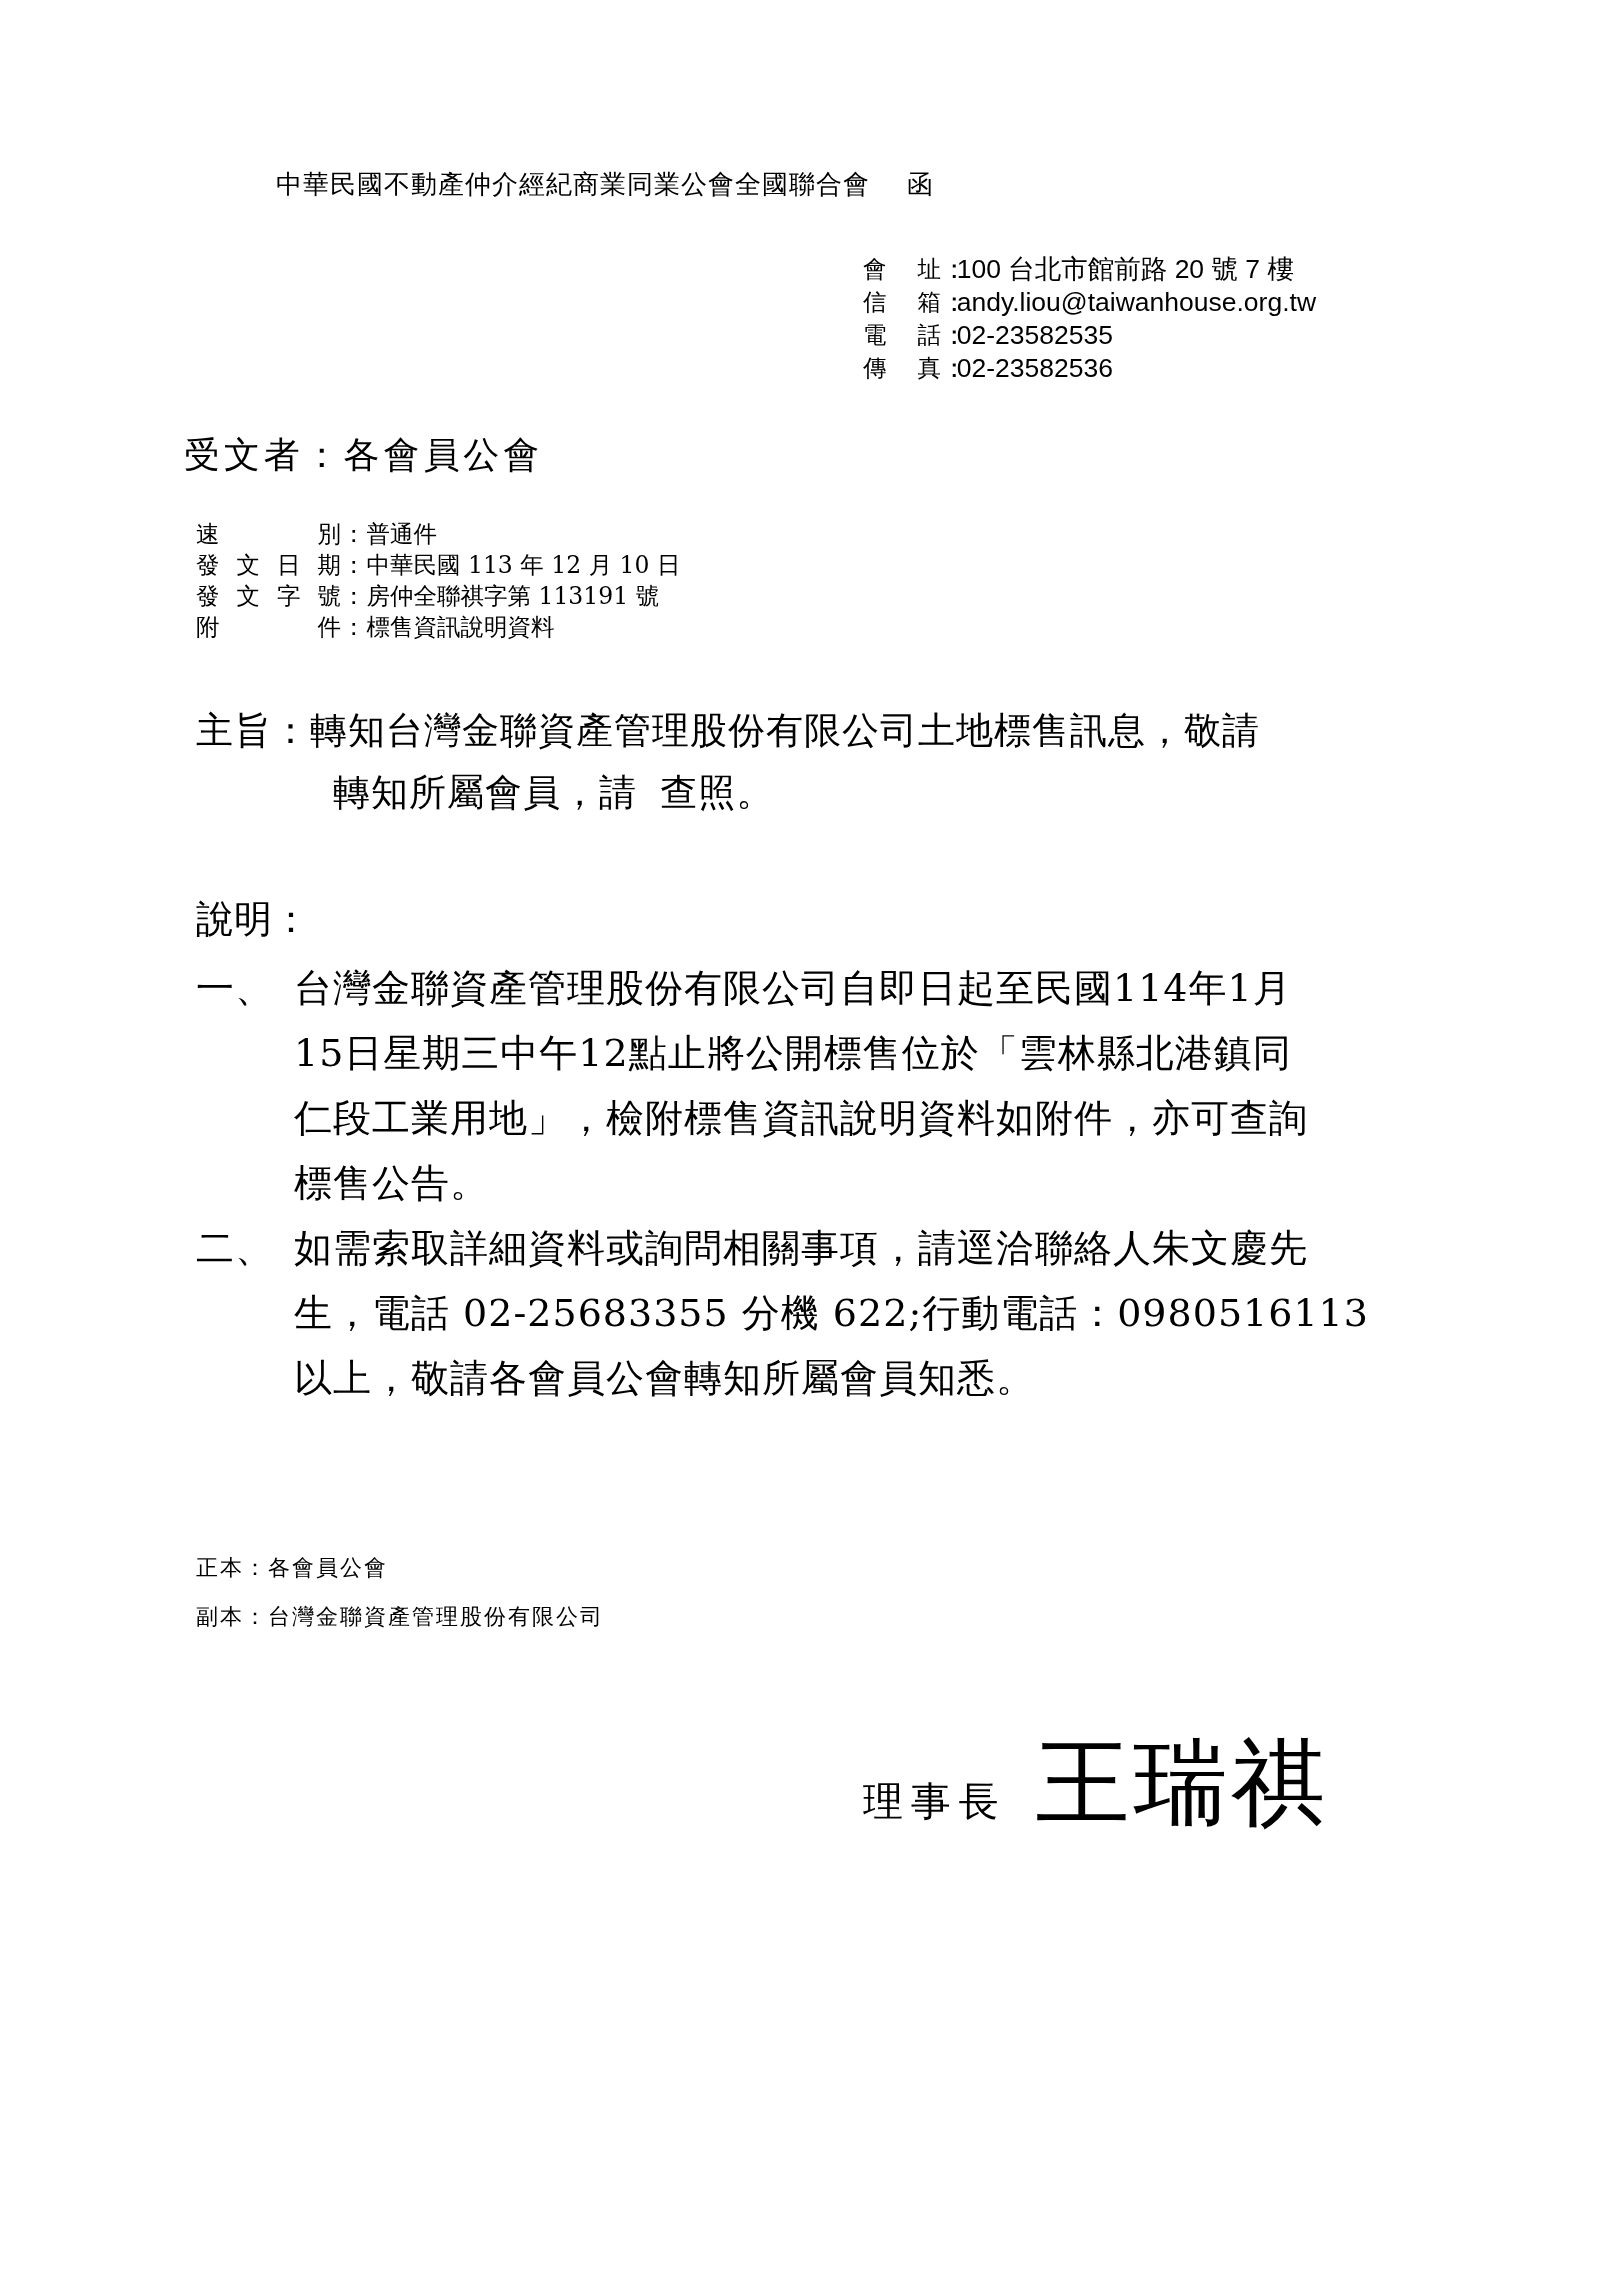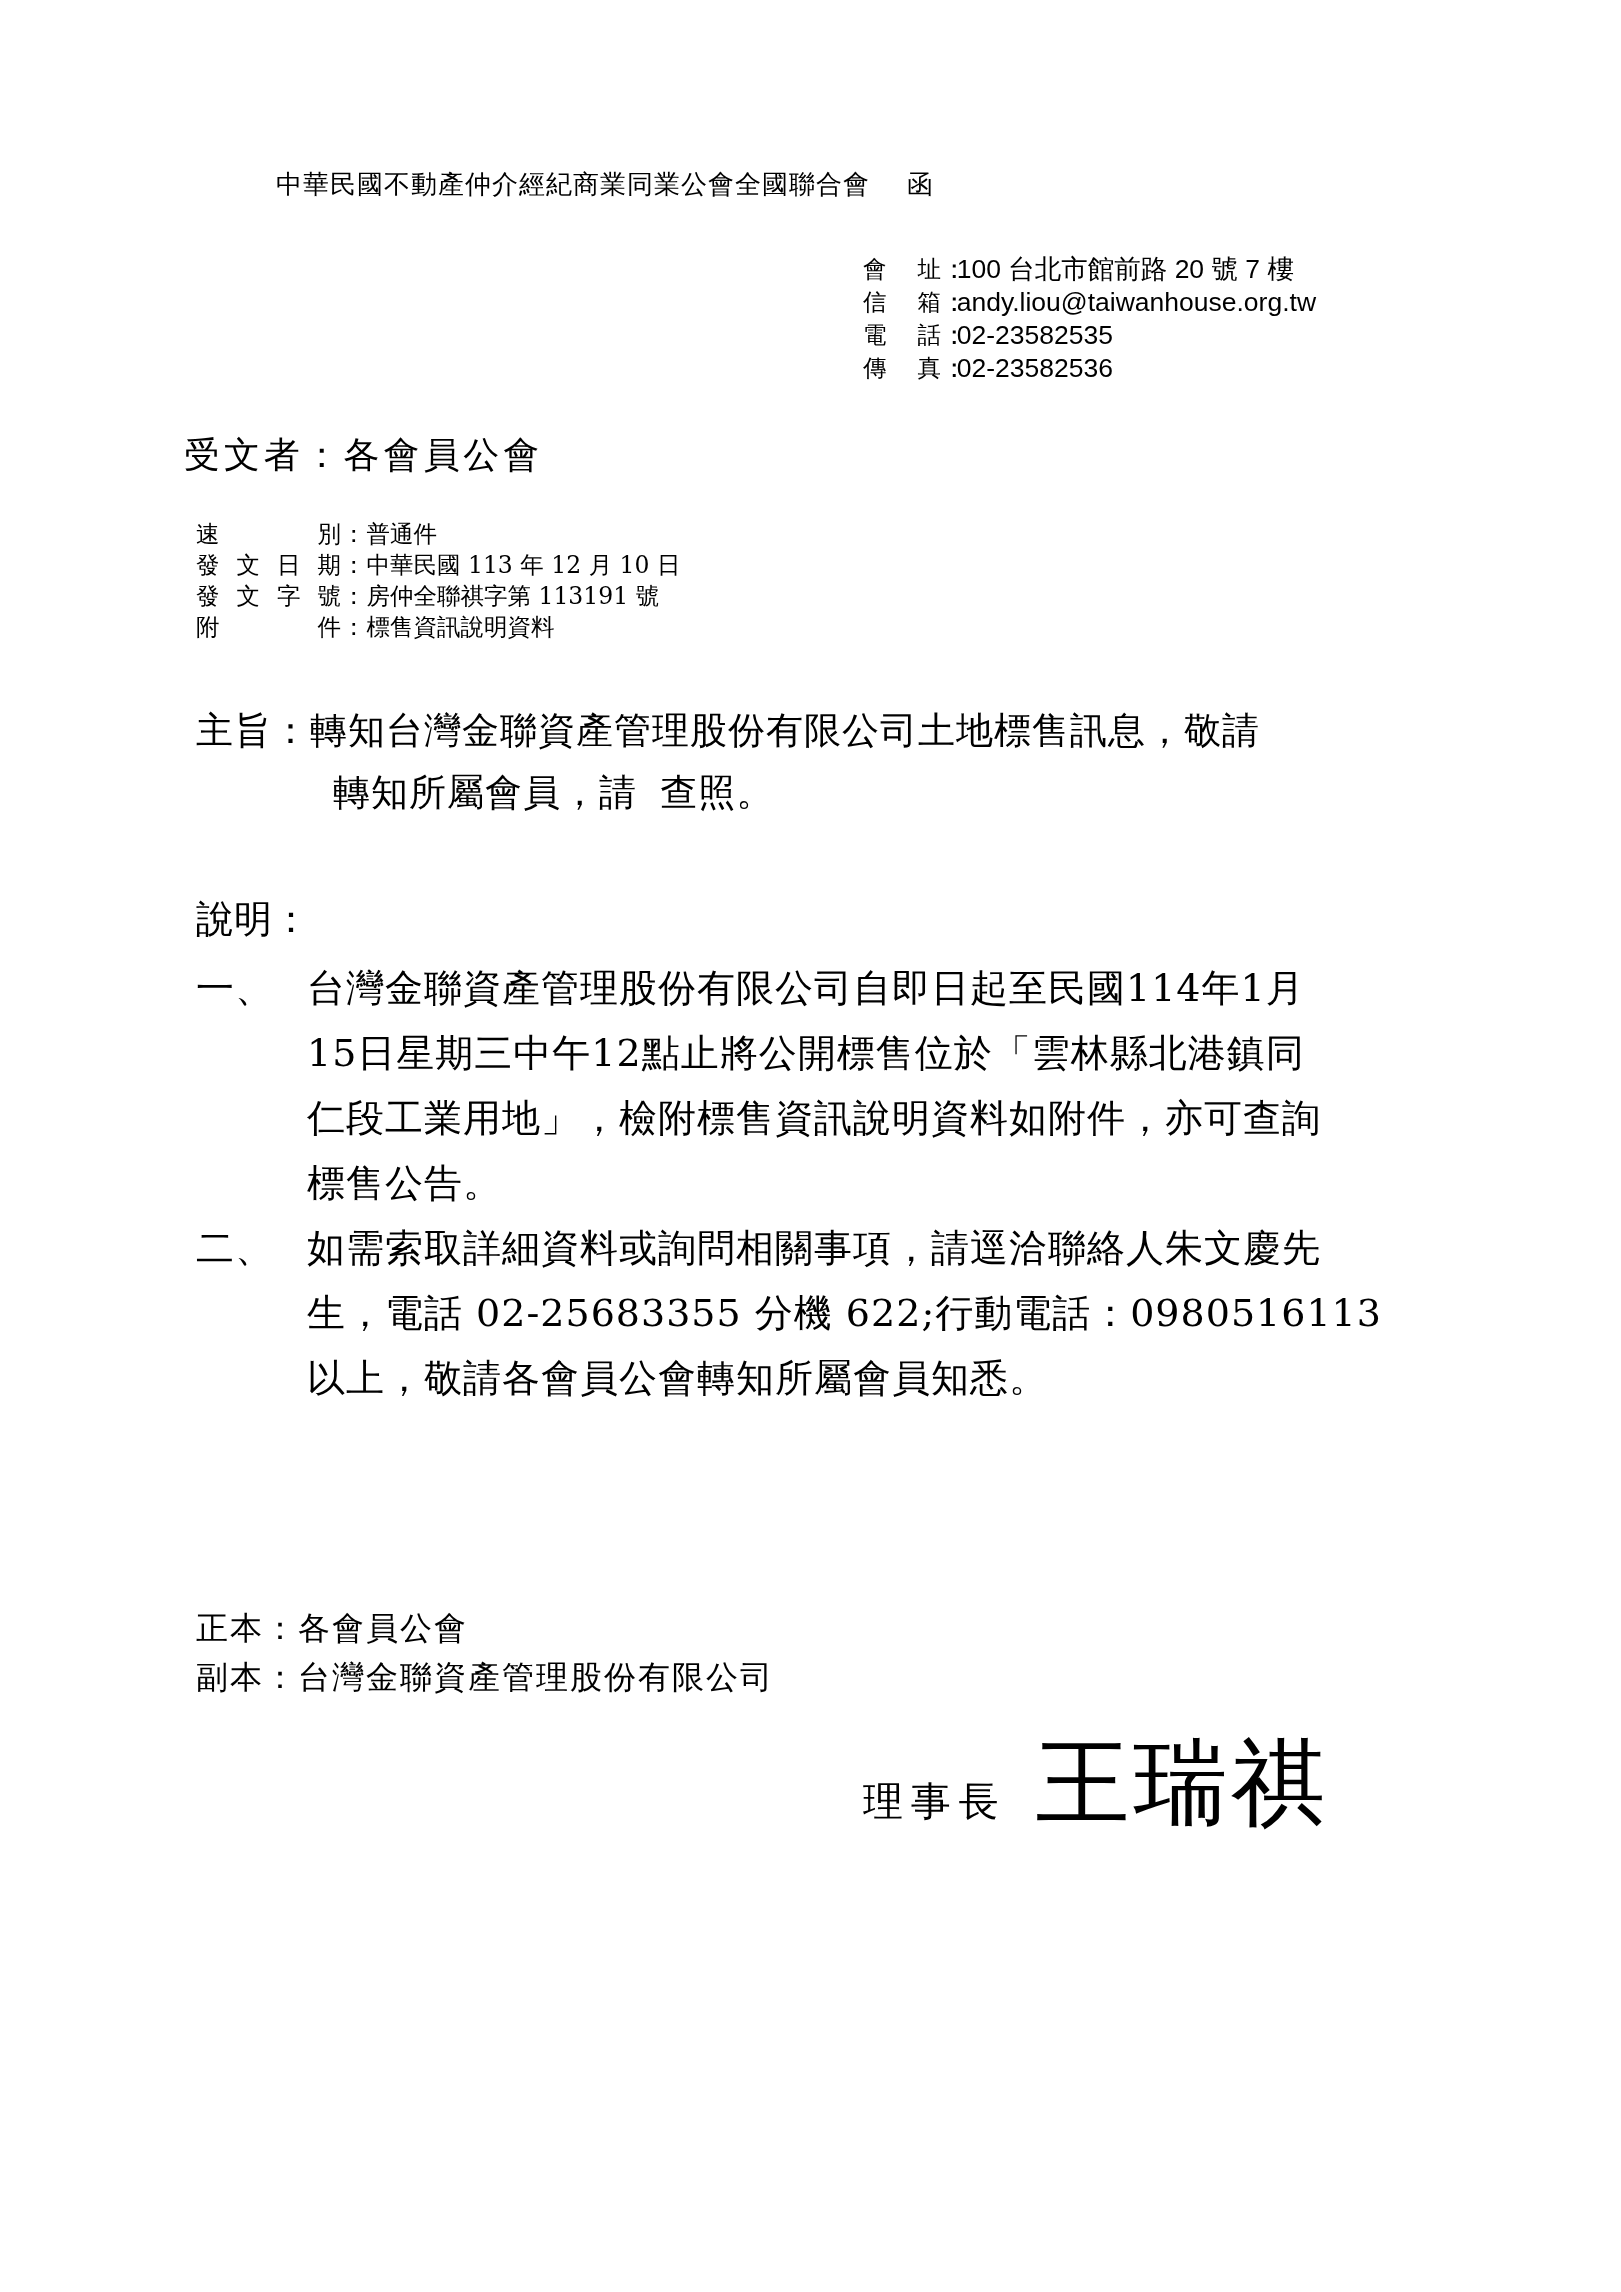--- a/index.html
+++ b/index.html
@@ -82,37 +82,37 @@
 
     .items {
       left: 196px;
       top: 956px;
       font-size: 38px;
       line-height: 65px;
       letter-spacing: 1px;
     }
     .item-row { display: flex; }
     .item-num { width: 98px; }
-    .item-body { width: 1137px; margin-left: 13px; }
+    .item-body { width: 1137px; }
     .item-body .cont { display: block; }
     .link {
       color: #1f5fb0;
       text-decoration: underline;
       text-decoration-thickness: 2.9px;
       text-underline-offset: 5.9px;
       font-family: "Liberation Mono", monospace;
       font-size: 39px;
       letter-spacing: -1px;
       cursor: pointer;
     }
 
     .copies {
       left: 196px;
-      top: 1604px;
-      font-size: 32px;
+      top: 1543px;
+      font-size: 22px;
       line-height: 49px;
       letter-spacing: 2px;
     }
 
     .signature {
       left: 863px;
       top: 1720px;
     }
     .sig-title {
       font-size: 40px;

